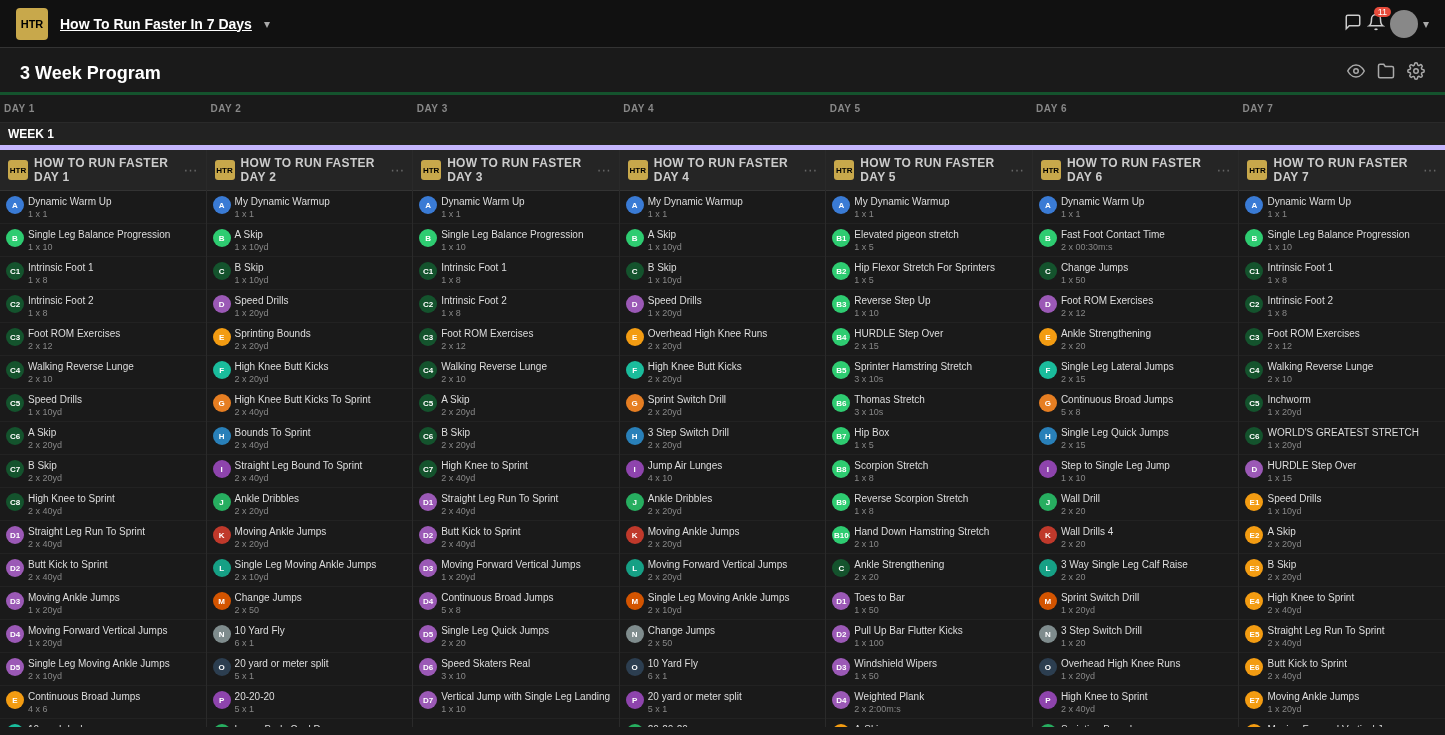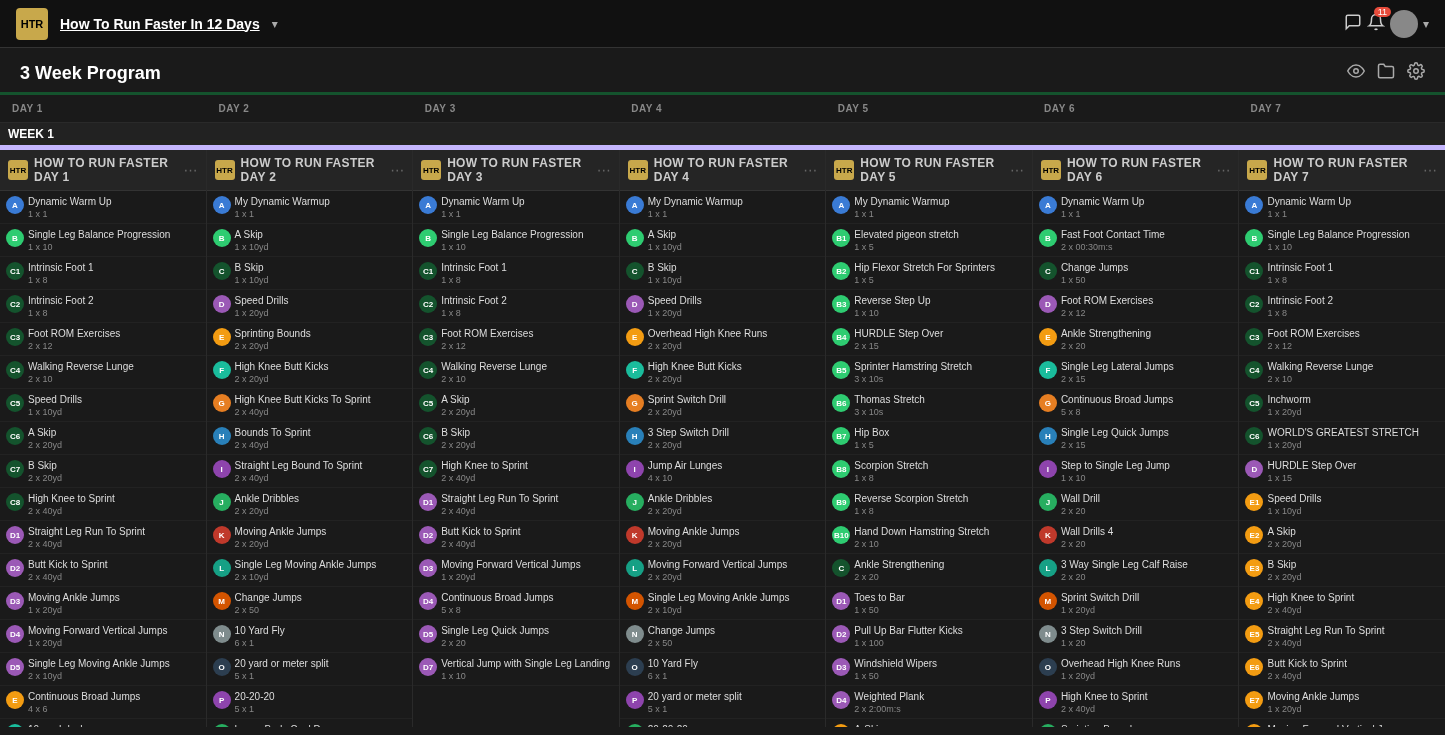--- a/index.html
+++ b/index.html
@@ -107,21 +107,21 @@
     
     .days-header {
       display: flex;
       background: #1a1a1a;
       border-bottom: 1px solid #2a2a2a;
       padding: 6px 0;
     }
     .day-label-cell {
       flex: 1;
       min-width: 0;
-      padding: 2px 12px;
+      padding: 2px 4px;
       font-size: 10px;
       color: #888;
       font-weight: 600;
       text-transform: uppercase;
       letter-spacing: 0.5px;
     }
 
     
     .week-header {
       background: #222;
@@ -247,21 +247,21 @@
     ::-webkit-scrollbar-track { background: #1a1a1a; }
     ::-webkit-scrollbar-thumb { background: #444; border-radius: 2px; }
   </style>
 </head>
 <body>
 
 <div class="top-nav">
   <div class="logo-box">
     <span>HTR</span>
   </div>
-  <span class="nav-title">How To Run Faster In 12 Days</span>
+  <span class="nav-title">How To Run Faster In 7 Days</span>
   <span class="nav-chevron">▾</span>
   <div class="nav-spacer"></div>
   <div class="nav-icons">
     <div class="nav-icon">
       <svg width="18" height="18" viewBox="0 0 24 24" fill="none" stroke="currentColor" stroke-width="2">
           <path d="M21 15a2 2 0 0 1-2 2H7l-4 4V5a2 2 0 0 1 2-2h14a2 2 0 0 1 2 2z"></path>
         </svg>
     </div>
     <div class="nav-icon" style="position:relative;">
       <svg width="18" height="18" viewBox="0 0 24 24" fill="none" stroke="currentColor" stroke-width="2">
@@ -661,20 +661,27 @@
     </div>
       </div>
       <div class="exercise-item">
         <div class="exercise-badge badge-d">D5</div>
         <div class="exercise-info">
       <div class="exercise-name">Single Leg Quick Jumps</div>
       <div class="exercise-detail">2 x 20</div>
     </div>
       </div>
       <div class="exercise-item">
+        <div class="exercise-badge badge-d">D6</div>
+        <div class="exercise-info">
+      <div class="exercise-name">Speed Skaters Real</div>
+      <div class="exercise-detail">3 x 10</div>
+    </div>
+      </div>
+      <div class="exercise-item">
         <div class="exercise-badge badge-d">D7</div>
         <div class="exercise-info">
       <div class="exercise-name">Vertical Jump with Single Leg Landing</div>
       <div class="exercise-detail">1 x 10</div>
     </div>
       </div>
     </div>
     <div class="day-column">
       <div class="card-header">
     <div class="card-logo">HTR</div>

